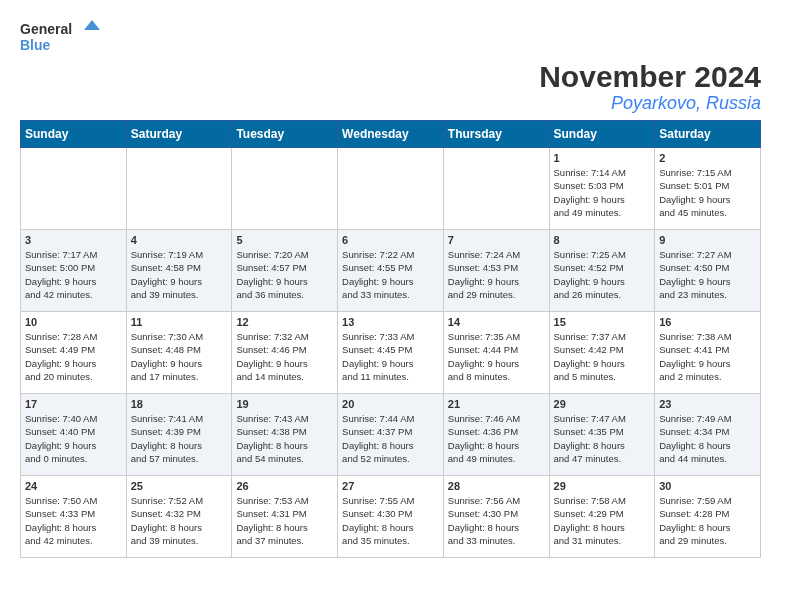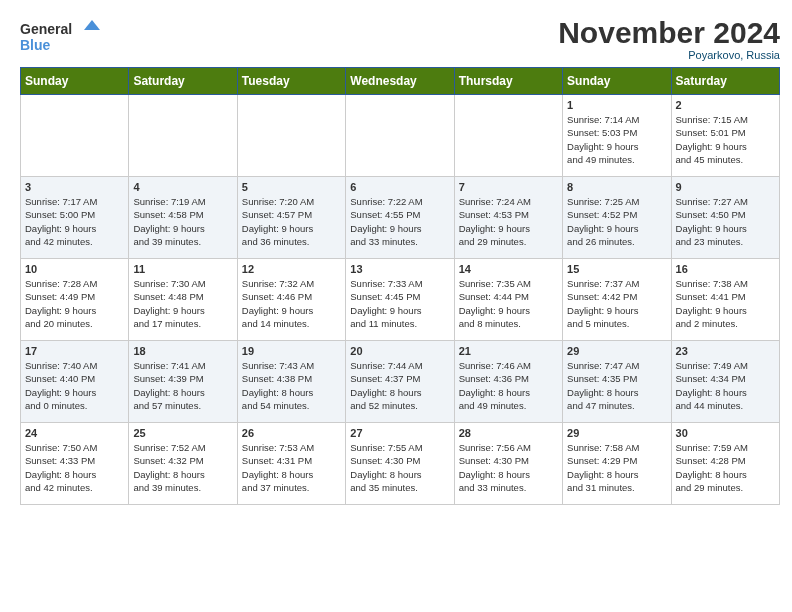--- a/index.html
+++ b/index.html
@@ -5,53 +5,55 @@
     * { margin: 0; padding: 0; box-sizing: border-box; }
     body {
       font-family: Arial, sans-serif;
       background: #fff;
       width: 792px;
       height: 612px;
       overflow: hidden;
     }
     .container {
       width: 792px;
-      padding: 16px 12px 10px 20px;
+      padding: 16px 31px 10px 20px;
     }
     .header-row {
       display: flex;
       align-items: flex-start;
       justify-content: space-between;
       margin-bottom: 6px;
     }
     .logo {
       display: flex;
       align-items: center;
       gap: 4px;
     }
     .title-block {
       text-align: right;
     }
     .month-title {
       font-size: 30px;
       font-weight: bold;
       color: #333;
       line-height: 1.1;
+      margin-top: 44px;
     }
     .location {
-      font-size: 11px;
-      color: #0c4a6e;
+      font-size: 18px;
+      color: #3b82f6;
+      font-style: italic;
     }
     table {
       width: 100%;
       border-collapse: collapse;
       table-layout: fixed;
     }
     thead tr th {
-      background: #4d7c0f;
+      background: #0369a1;
       color: #fff;
       font-size: 12px;
       font-weight: bold;
       padding: 6px 4px;
       text-align: left;
       border: 1px solid #2a5a9a;
     }
     tbody tr td {
       border: 1px solid #ccc;
       vertical-align: top;

